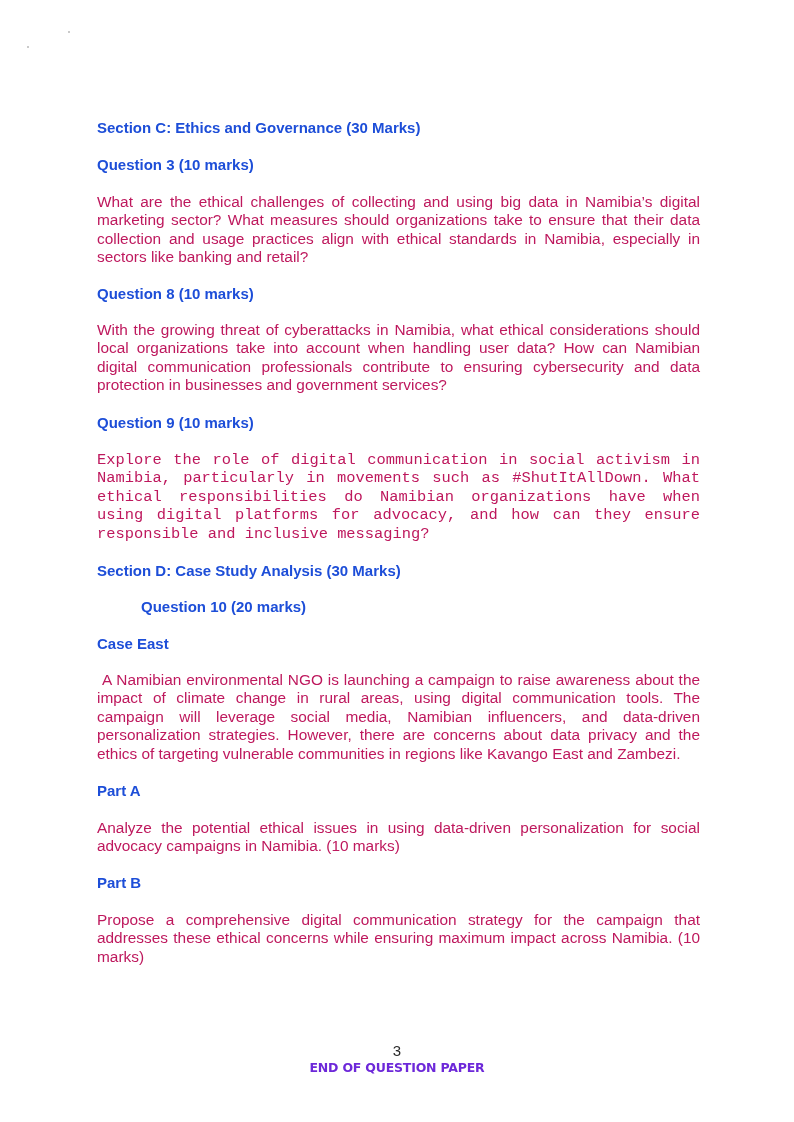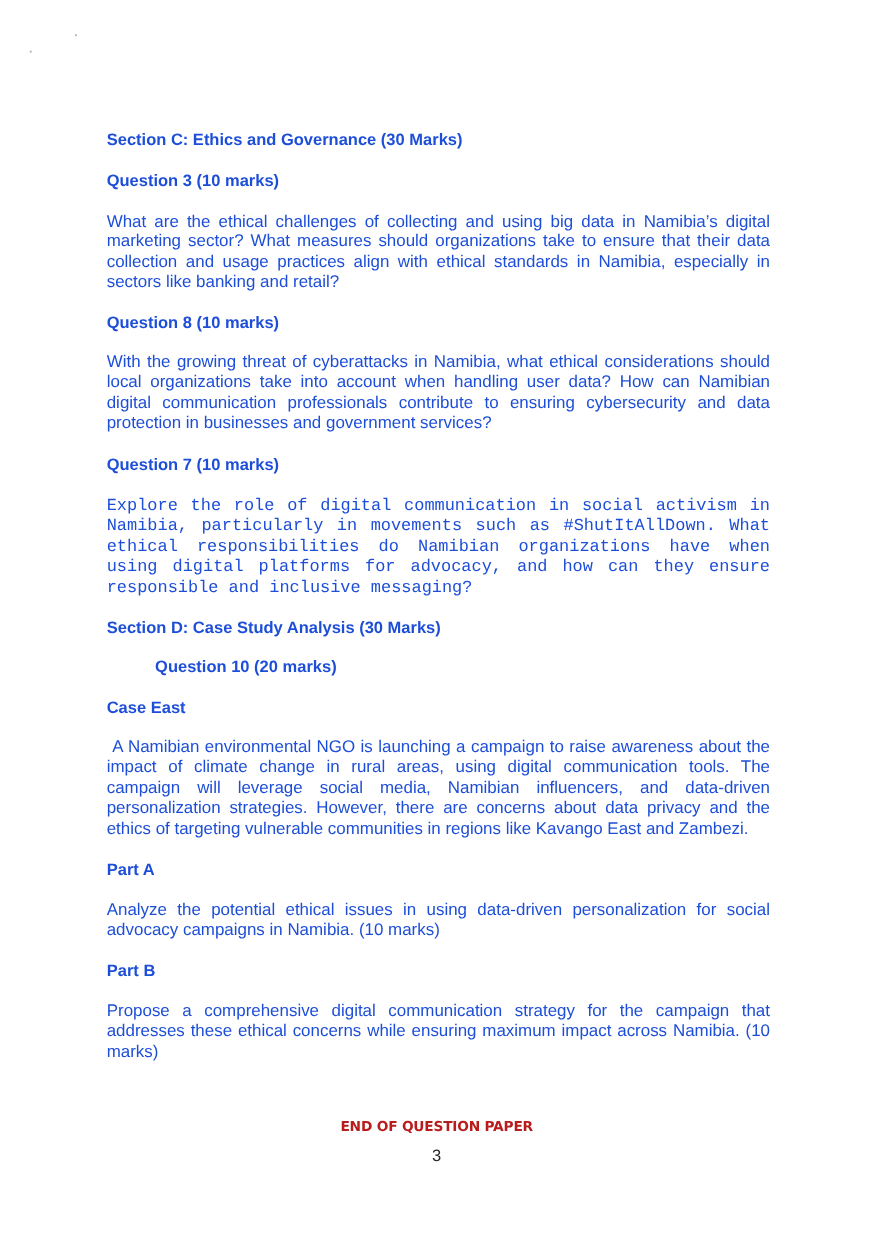--- a/index.html
+++ b/index.html
@@ -29,32 +29,32 @@
       font-size: 15px;
       line-height: 18px;
       margin: 0;
       color: #1d4ed8;
     }
     .p {
       font-size: 15.4px;
       line-height: 18.4px;
       text-align: justify;
       margin: 0;
-      color: #1d4ed8;
+      color: #be185d;
     }
     .footer-title {
       position: absolute;
       left: 0;
       width: 794px;
-      top: 1016px;
+      top: 1060px;
       text-align: center;
       font-family: "DejaVu Sans", sans-serif;
       font-weight: bold;
       font-size: 12.5px;
-      color: #b91c1c;
+      color: #6d28d9;
       letter-spacing: -0.2px;
     }
     .page-num {
       position: absolute;
       left: 0;
       width: 794px;
       top: 1042px;
       text-align: center;
       font-size: 15px;
       color: #2a2a2a;
@@ -68,21 +68,21 @@
 <div class="speck s2"></div>
 
 <div class="abs h" style="top:119px;">Section C: Ethics and Governance (30 Marks)</div>
 
 <div class="abs h" style="top:156px;">Question 3 (10 marks)</div>
 <div class="abs p" style="top:193px;">What are the ethical challenges of collecting and using big data in Namibia’s digital marketing sector? What measures should organizations take to ensure that their data collection and usage practices align with ethical standards in Namibia, especially in sectors like banking and retail?</div>
 
 <div class="abs h" style="top:285px;">Question 8 (10 marks)</div>
 <div class="abs p" style="top:321px;">With the growing threat of cyberattacks in Namibia, what ethical considerations should local organizations take into account when handling user data? How can Namibian digital communication professionals contribute to ensuring cybersecurity and data protection in businesses and government services?</div>
 
-<div class="abs h" style="top:414px;">Question 7 (10 marks)</div>
+<div class="abs h" style="top:414px;">Question 9 (10 marks)</div>
 <div class="abs p" style="top:451px;font-family:Liberation Mono, monospace;">Explore the role of digital communication in social activism in Namibia, particularly in movements such as #ShutItAllDown. What ethical responsibilities do Namibian organizations have when using digital platforms for advocacy, and how can they ensure responsible and inclusive messaging?</div>
 
 <div class="abs h" style="top:562px;">Section D: Case Study Analysis (30 Marks)</div>
 
 <div class="abs h" style="top:598px;margin-left:44px;">Question 10 (20 marks)</div>
 
 <div class="abs h" style="top:635px;">Case East</div>
 <div class="abs p" style="top:671px; white-space: pre-wrap;"> A Namibian environmental NGO is launching a campaign to raise awareness about the impact of climate change in rural areas, using digital communication tools. The campaign will leverage social media, Namibian influencers, and data-driven personalization strategies. However, there are concerns about data privacy and the ethics of targeting vulnerable communities in regions like Kavango East and Zambezi.</div>
 
 <div class="abs h" style="top:782px;">Part A</div>

